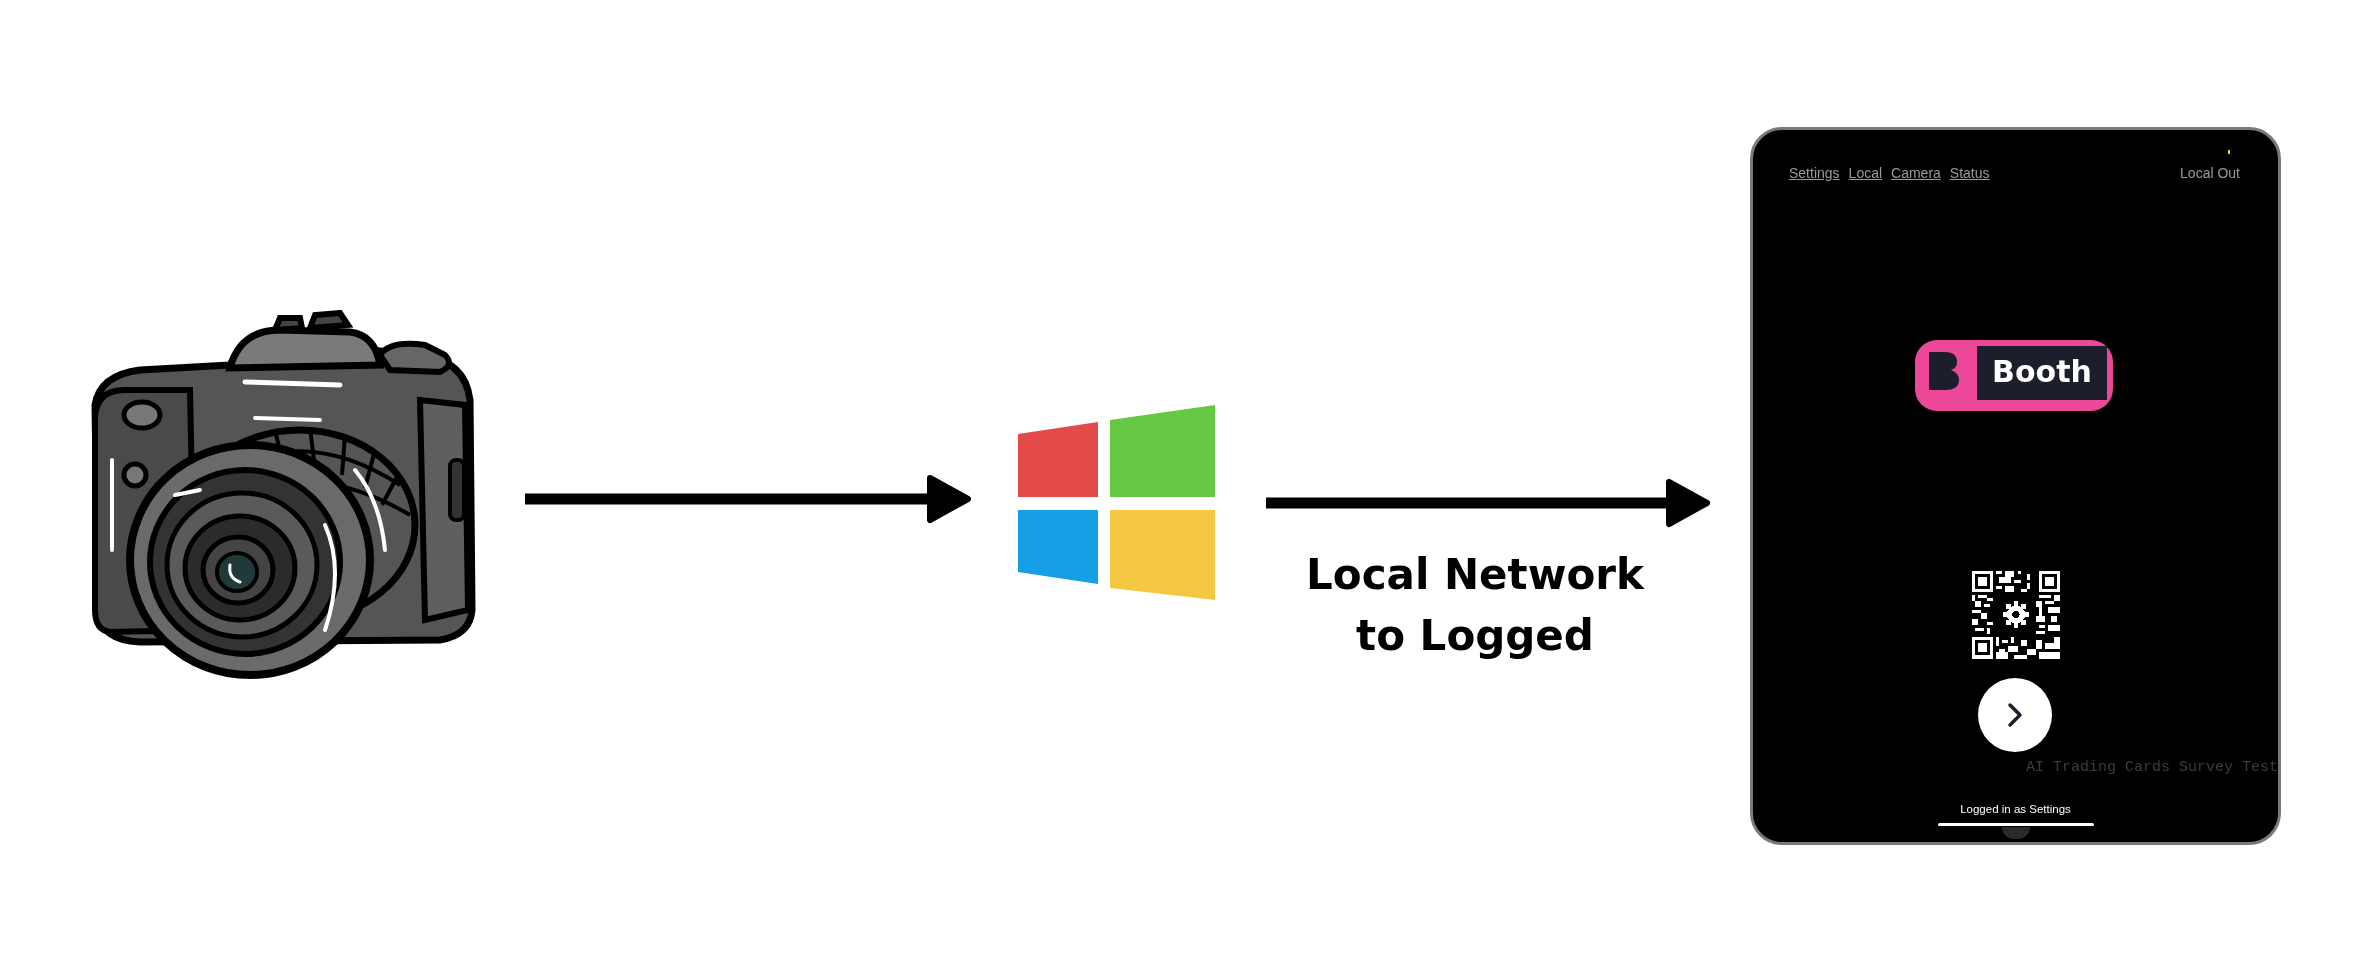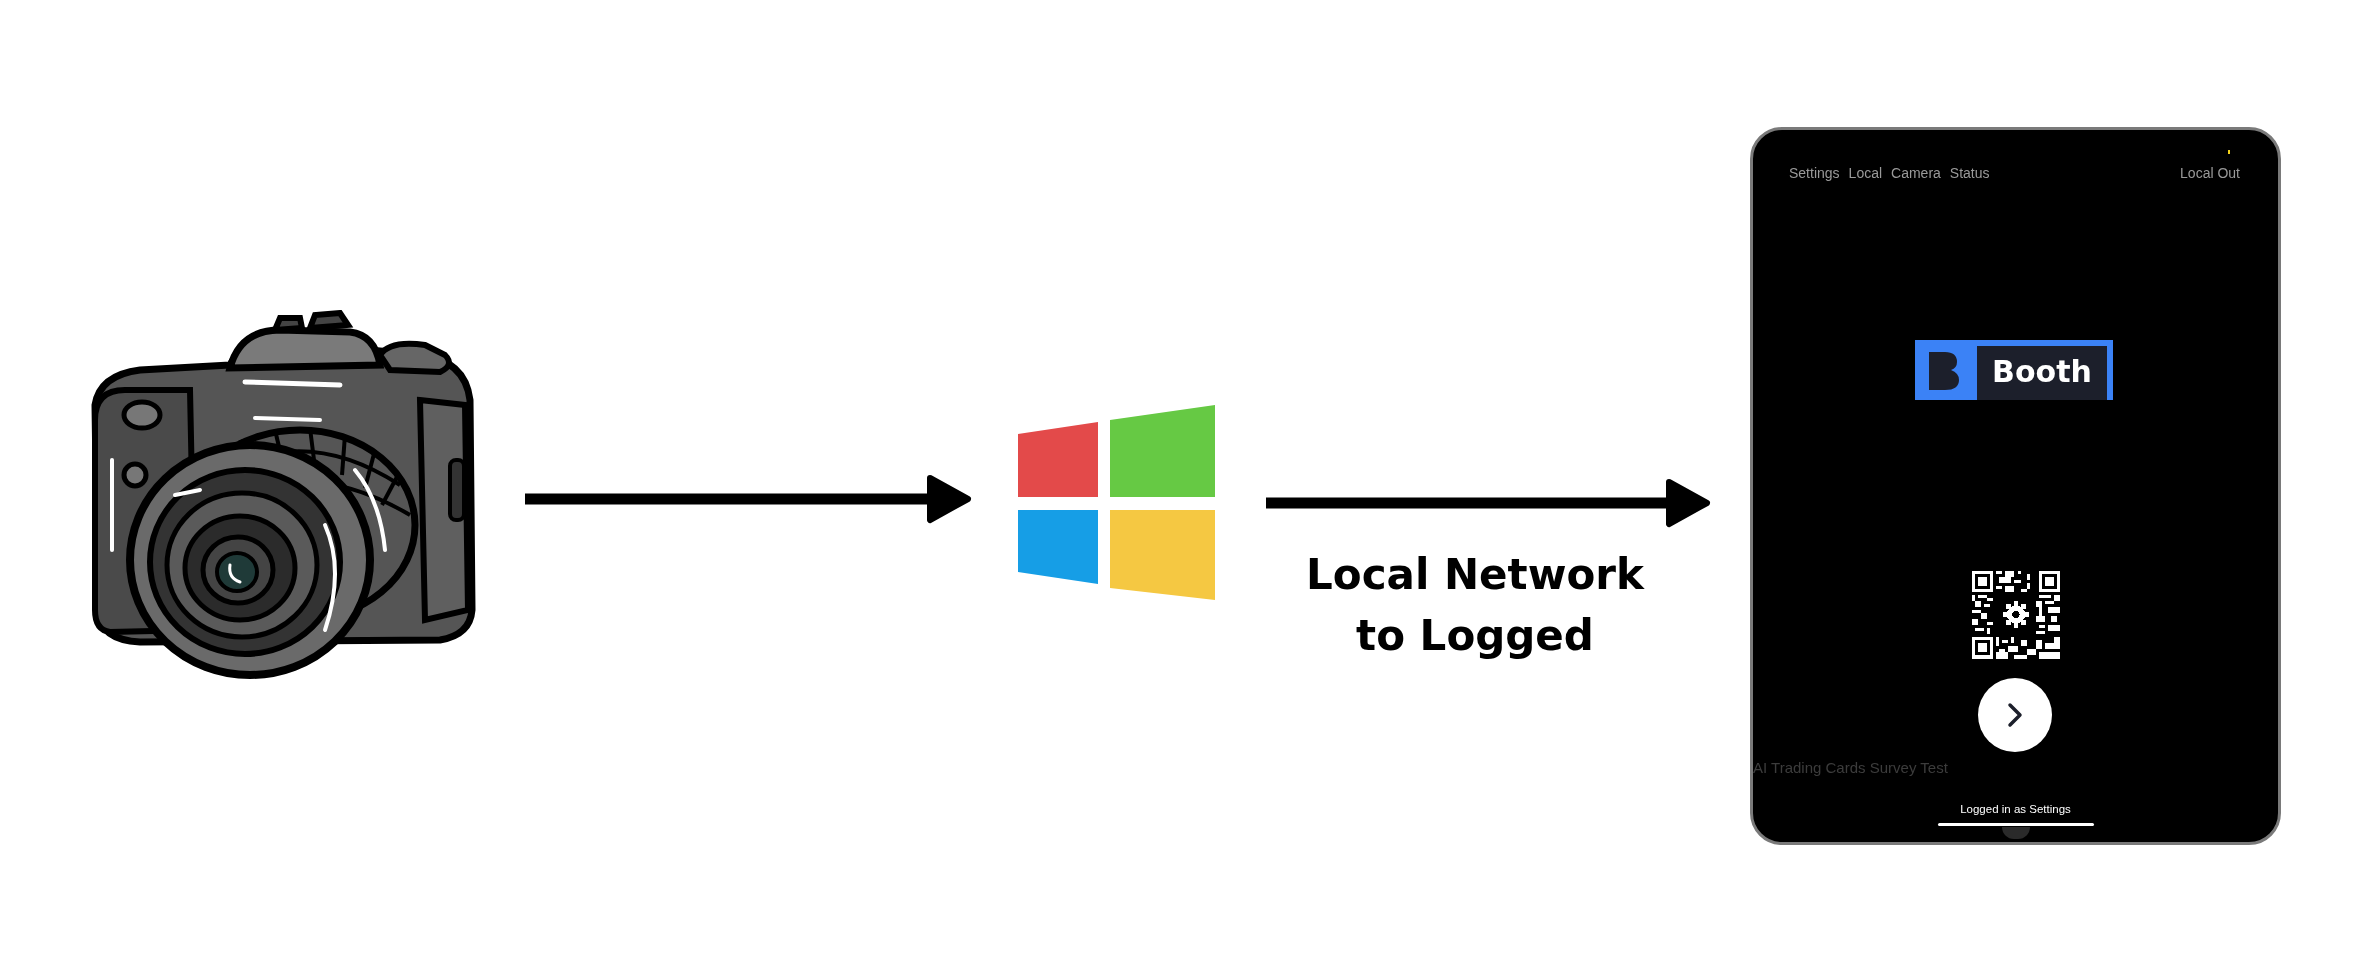--- a/index.html
+++ b/index.html
@@ -1,29 +1,29 @@
 <!DOCTYPE html>
 <html><head>
 <meta charset="utf-8">
 <style>
   html, body { margin:0; padding:0; background:#ffffff; }
   body { width:2360px; height:968px; position:relative; overflow:hidden; font-family:"DejaVu Sans", sans-serif; }
   .abs { position:absolute; }
   .caption { position:absolute; font-family:"DejaVu Sans", sans-serif; font-weight:bold; font-size:42px; color:#000; text-align:center; line-height:61px; letter-spacing:0px; }
   .tablet { position:absolute; left:1750px; top:127px; width:531px; height:718px; box-sizing:border-box; border:3px solid #7a7a7a; border-radius:32px; background:#000; overflow:hidden; }
   .nav { position:absolute; top:35px; font-family:"Liberation Sans", sans-serif; font-size:14px; color:#9a9a9a; }
-  .nav span { margin-right:9px; }
+  .nav span { margin-right:9px;text-decoration:underline; }
   .signout { position:absolute; top:35px; right:38px; font-family:"Liberation Sans", sans-serif; font-size:14px; color:#9a9a9a; }
   .dot { position:absolute; left:475px; top:20px; width:2px; height:4px; background:#f2d21a; }
-  .logo { position:absolute; left:162px; top:210px; width:198px; height:60px; background:#3b82f6; }
+  .logo { position:absolute; left:162px; top:210px; width:198px; height:71px; background:#ec4899;border-radius:22px; }
   .logo-b { position:absolute; left:14px; top:12px; width:30px; height:38px; }
   .logo-inner { position:absolute; left:62px; top:6px; width:130px; height:54px; background:#1c1f2b; color:#fff; font-family:"DejaVu Sans", sans-serif; font-weight:bold; font-size:30px; line-height:52px; text-align:center; }
   .qr { position:absolute; left:219px; top:440px; width:88px; height:89px; }
   .go { position:absolute; left:225px; top:548px; width:74px; height:74px; border-radius:50%; background:#fff; }
-  .event { position:absolute; left:0; width:100%; top:629px; text-align:left; font-family:Liberation Sans, sans-serif; font-size:15px; color:#3c3c3c; }
+  .event { position:absolute; left:0; width:100%; top:629px; text-align:right; font-family:Liberation Mono, monospace; font-size:15px; color:#3c3c3c; }
   .logged { position:absolute; left:0; width:100%; top:673px; text-align:center; font-family:"Liberation Sans", sans-serif; font-size:11.5px; color:#ffffff; }
   .homebar { position:absolute; left:185px; top:693px; width:156px; height:3px; background:#ffffff; border-radius:2px; }
   .notch { position:absolute; left:249px; top:697px; width:28px; height:12px; background:#2a2a2a; border-radius:0 0 14px 14px; }
 </style>
 </head>
 <body>
 
 <svg class="abs" style="left:80px;top:310px" width="400" height="390" viewBox="0 0 400 390">
 
   <path d="M15 95 Q20 65 60 60 L150 55 Q160 35 185 35 L260 30 Q280 28 290 40 L340 45 Q385 50 390 90 L392 300 Q390 325 360 330 L60 332 Q20 330 18 300 Z" fill="#555" stroke="#000" stroke-width="7" stroke-linejoin="round"></path>

